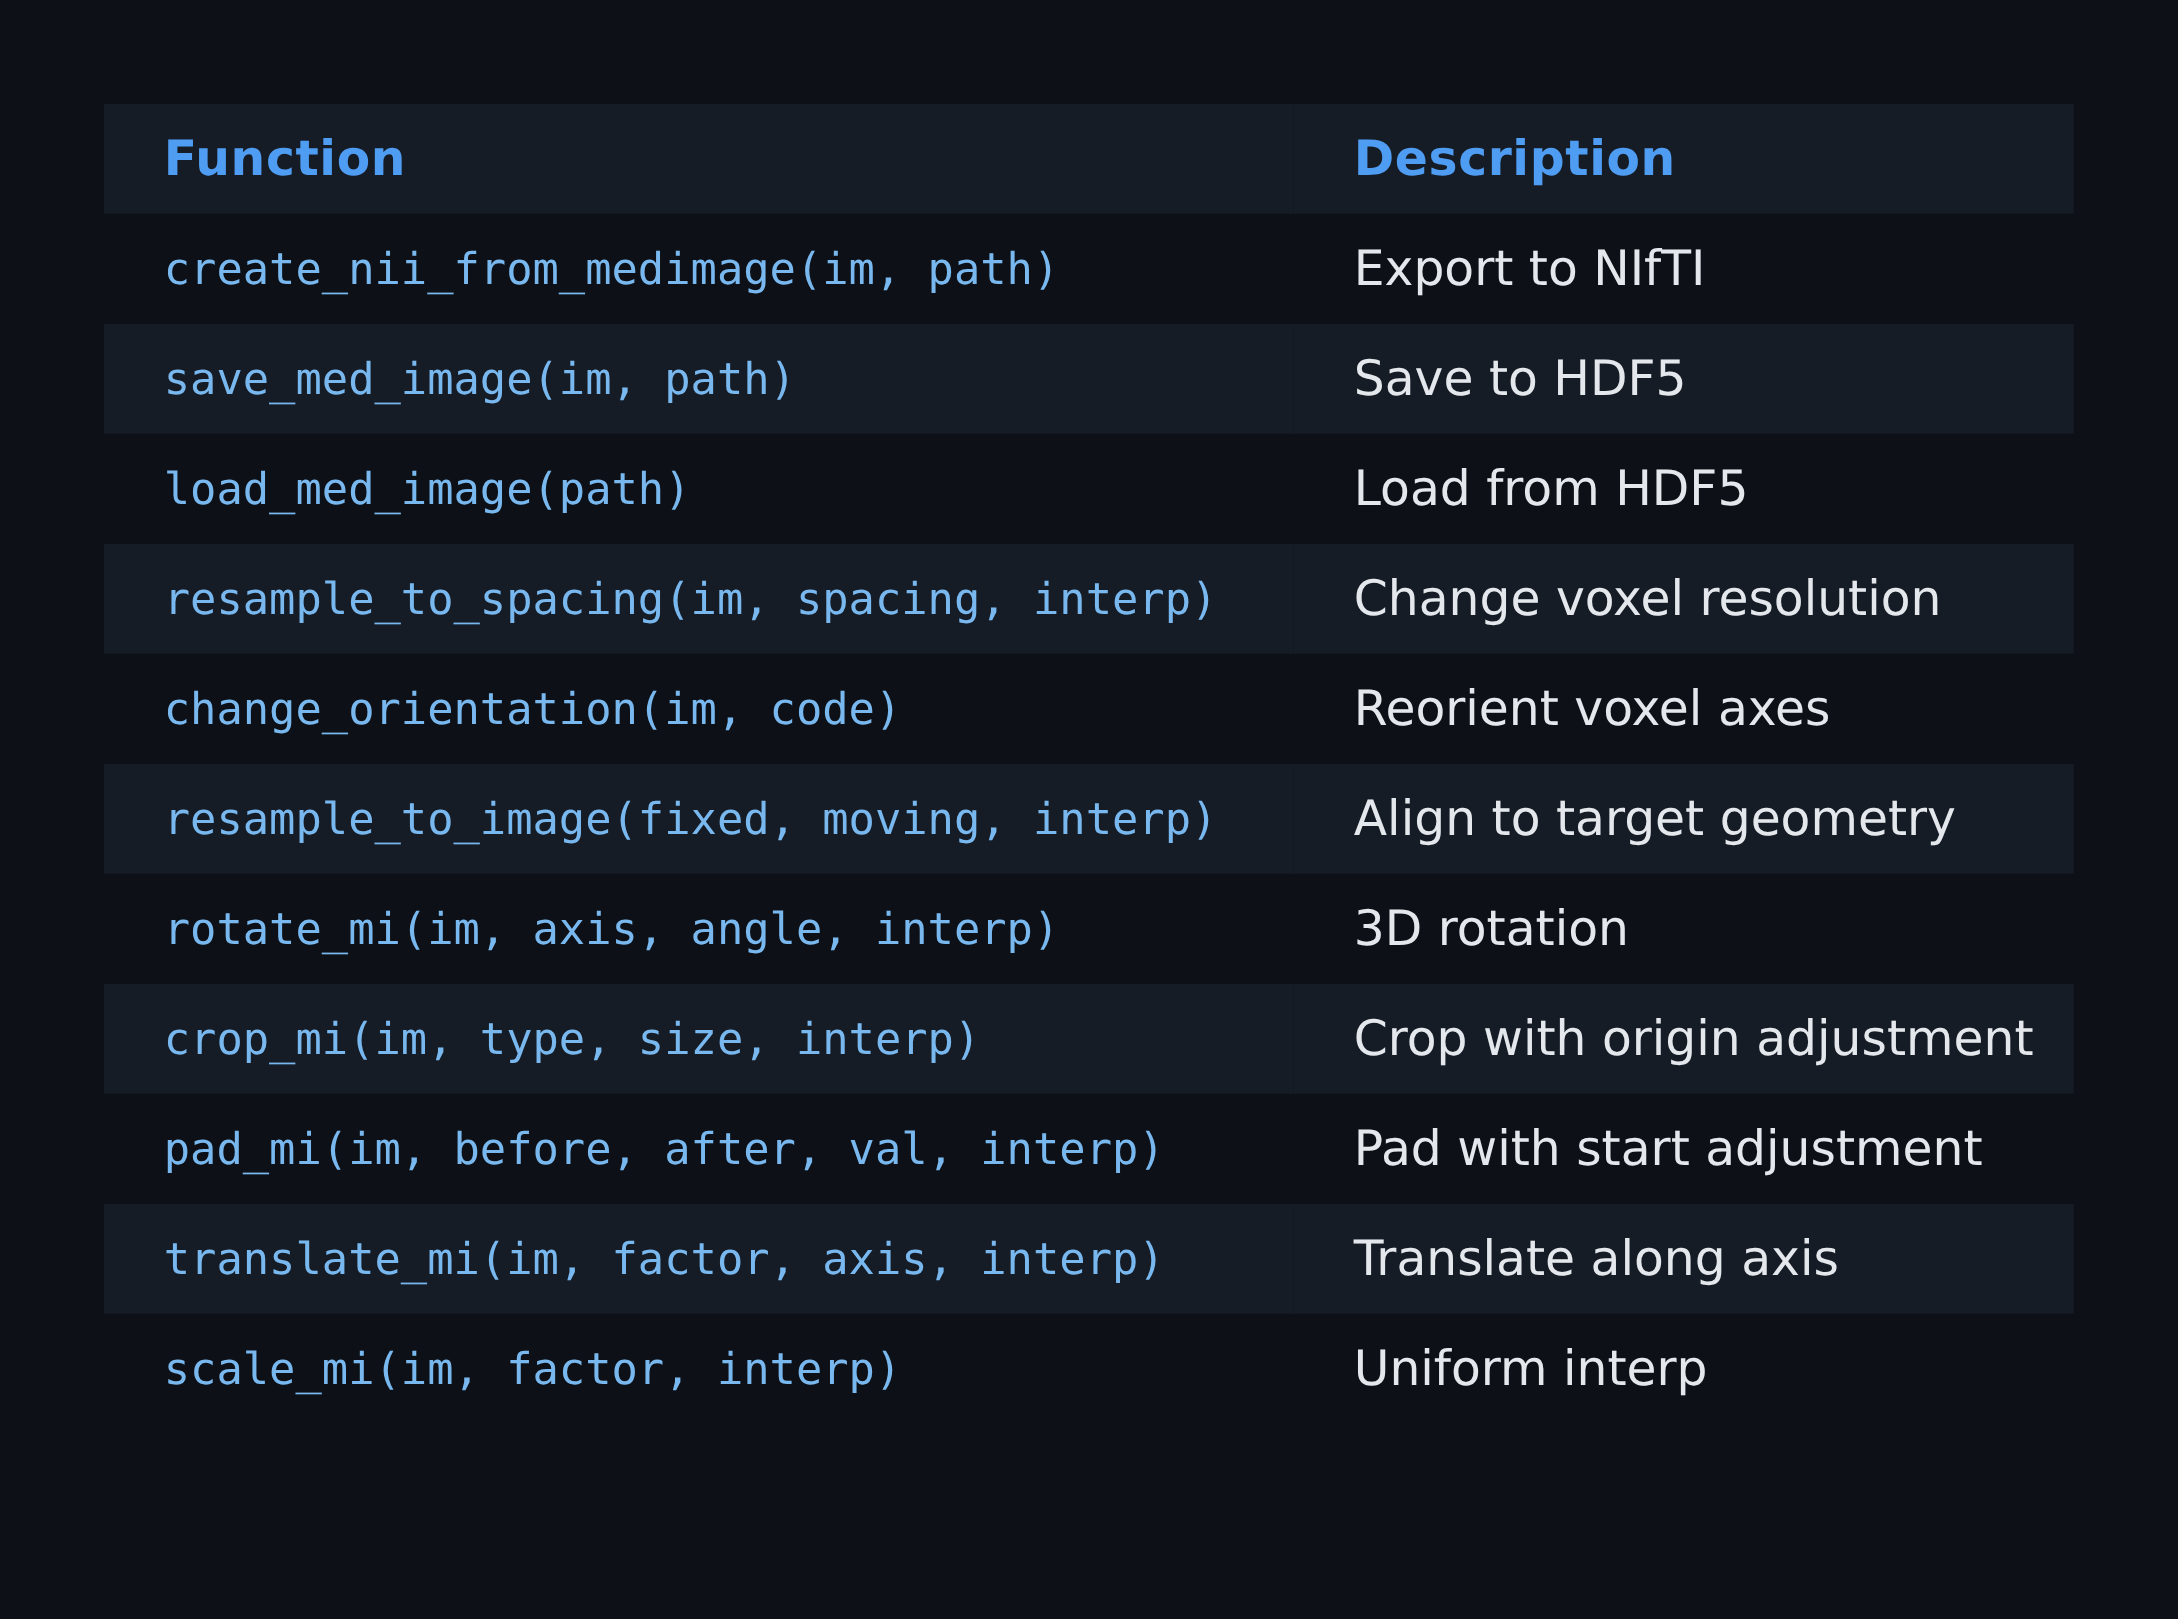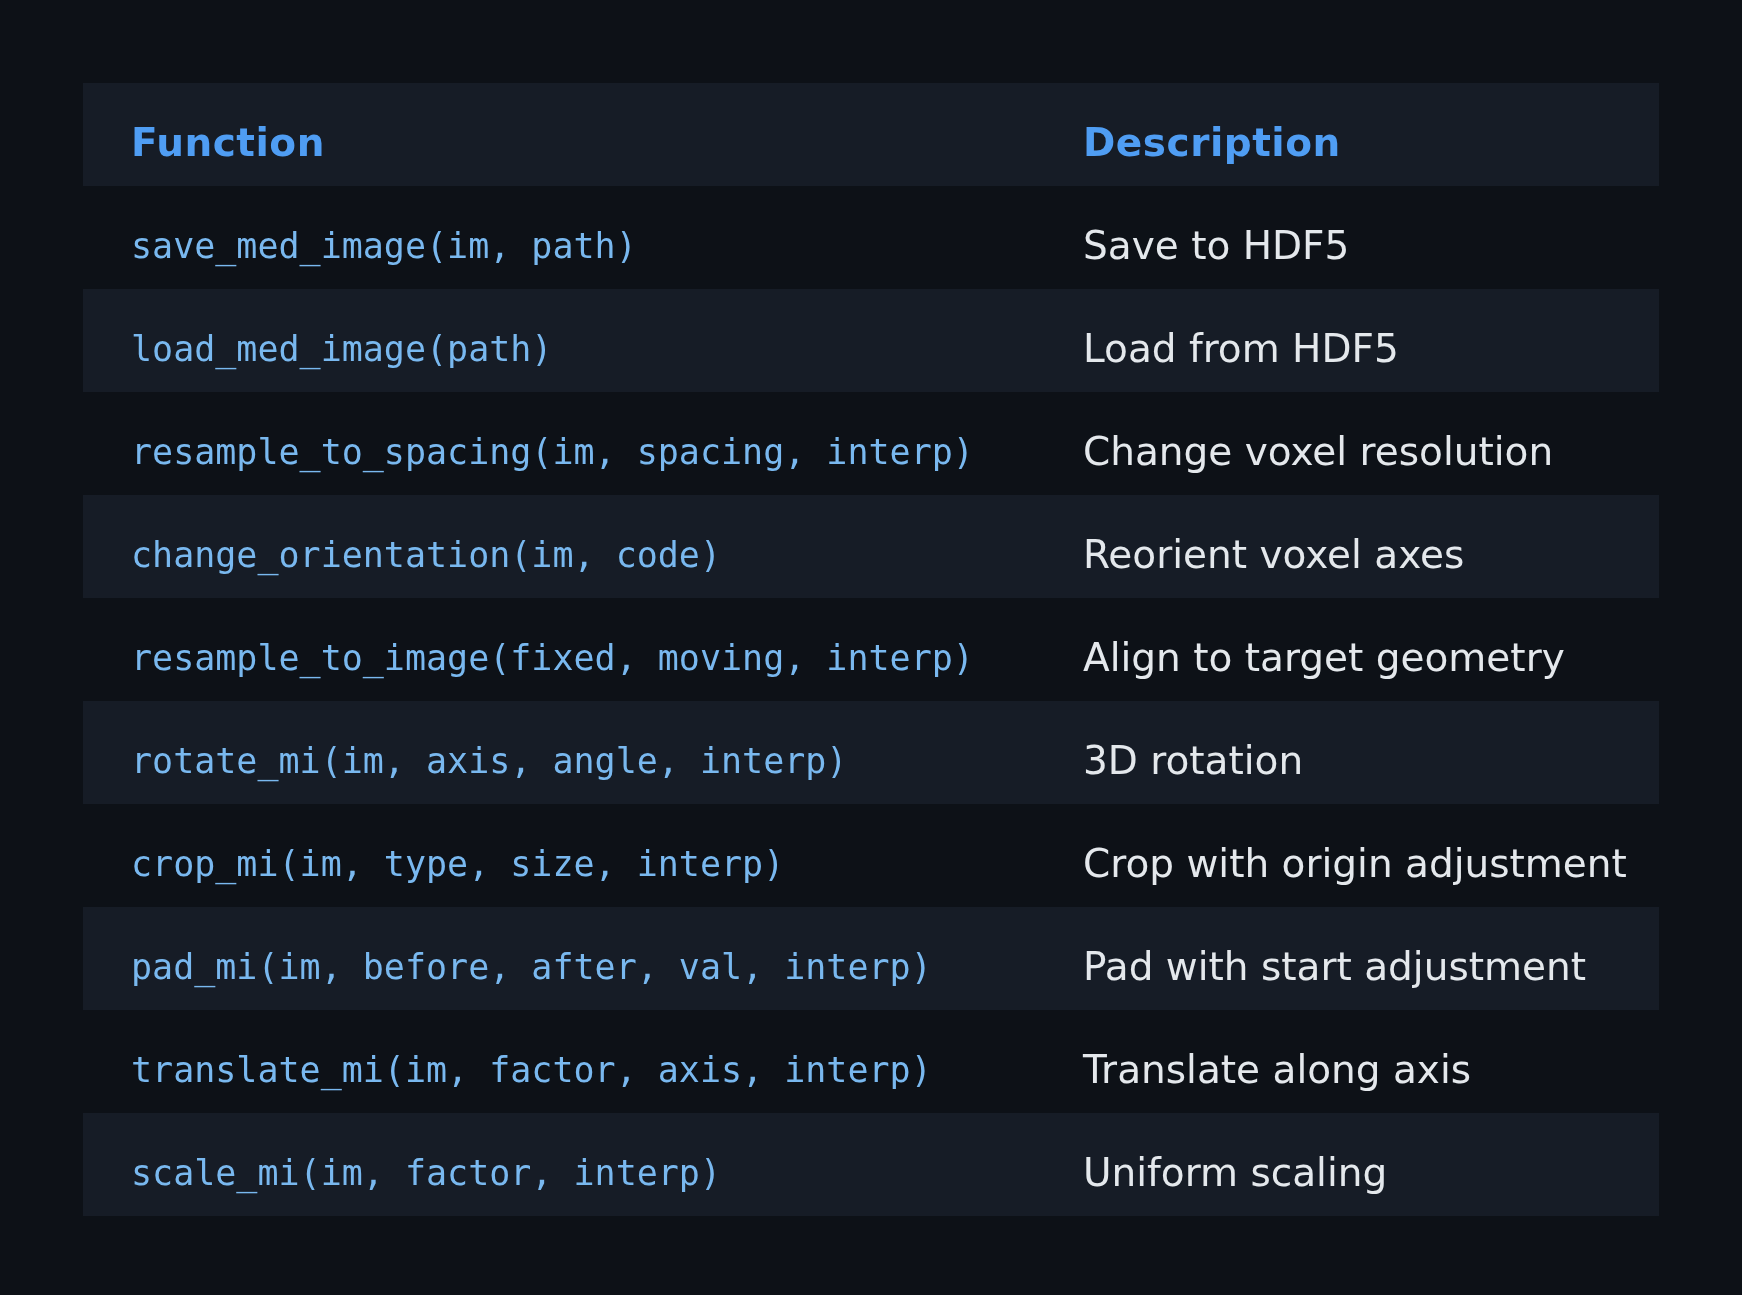--- a/index.html
+++ b/index.html
@@ -23,21 +23,21 @@
   }
   col.col-function { width: 952px; }
   col.col-description { width: 624px; }
 
   tr.header-row,
   tbody tr:nth-child(even) {
     background: var(--stripe, #161c26);
   }
   th, td {
     height: 87px;
-    padding: 16px 0 0 48px;
+    padding: 1px 0 0 48px;
     text-align: left;
     vertical-align: middle;
     white-space: nowrap;
     overflow: hidden;
   }
   th {
     font-family: "DejaVu Sans", "Liberation Sans", sans-serif;
     font-size: 39px;
     font-weight: bold;
     color: var(--header-text, #4f9df3);
@@ -65,20 +65,24 @@
       <col class="col-description">
     </colgroup>
     <thead>
       <tr class="header-row">
         <th>Function</th>
         <th>Description</th>
       </tr>
     </thead>
     <tbody>
         <tr>
+          <td class="function-cell"><code>create_nii_from_medimage(im, path)</code></td>
+          <td class="description-cell">Export to NIfTI</td>
+        </tr>
+        <tr>
           <td class="function-cell"><code>save_med_image(im, path)</code></td>
           <td class="description-cell">Save to HDF5</td>
         </tr>
         <tr>
           <td class="function-cell"><code>load_med_image(path)</code></td>
           <td class="description-cell">Load from HDF5</td>
         </tr>
         <tr>
           <td class="function-cell"><code>resample_to_spacing(im, spacing, interp)</code></td>
           <td class="description-cell">Change voxel resolution</td>
@@ -102,17 +106,17 @@
         <tr>
           <td class="function-cell"><code>pad_mi(im, before, after, val, interp)</code></td>
           <td class="description-cell">Pad with start adjustment</td>
         </tr>
         <tr>
           <td class="function-cell"><code>translate_mi(im, factor, axis, interp)</code></td>
           <td class="description-cell">Translate along axis</td>
         </tr>
         <tr>
           <td class="function-cell"><code>scale_mi(im, factor, interp)</code></td>
-          <td class="description-cell">Uniform scaling</td>
+          <td class="description-cell">Uniform interp</td>
         </tr>
       </tbody>
   </table>
 </div>
 
 </body></html>

